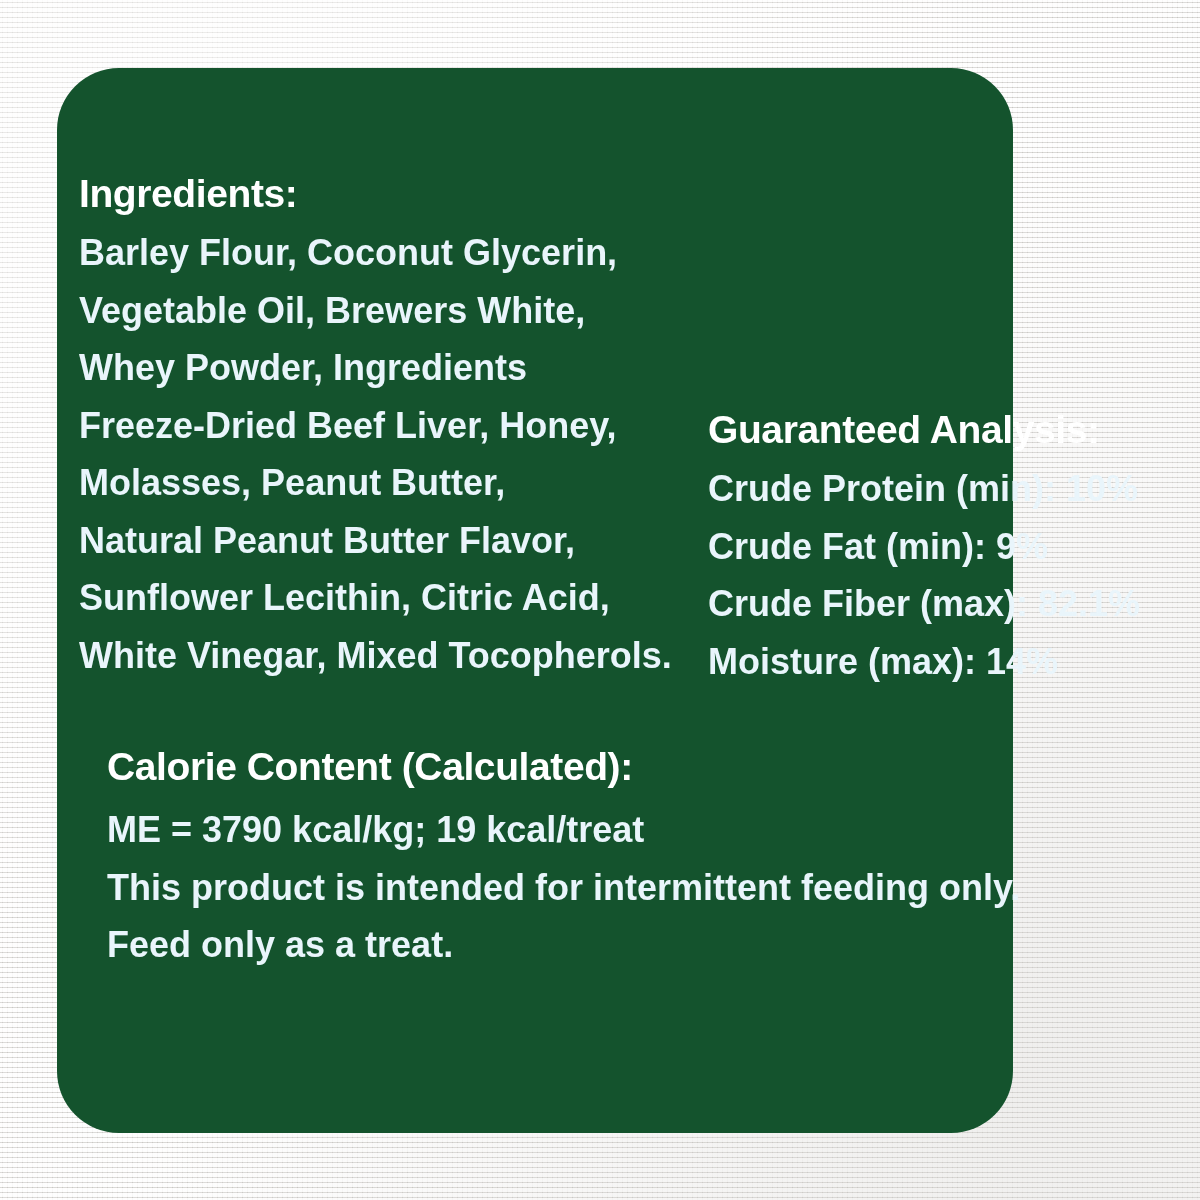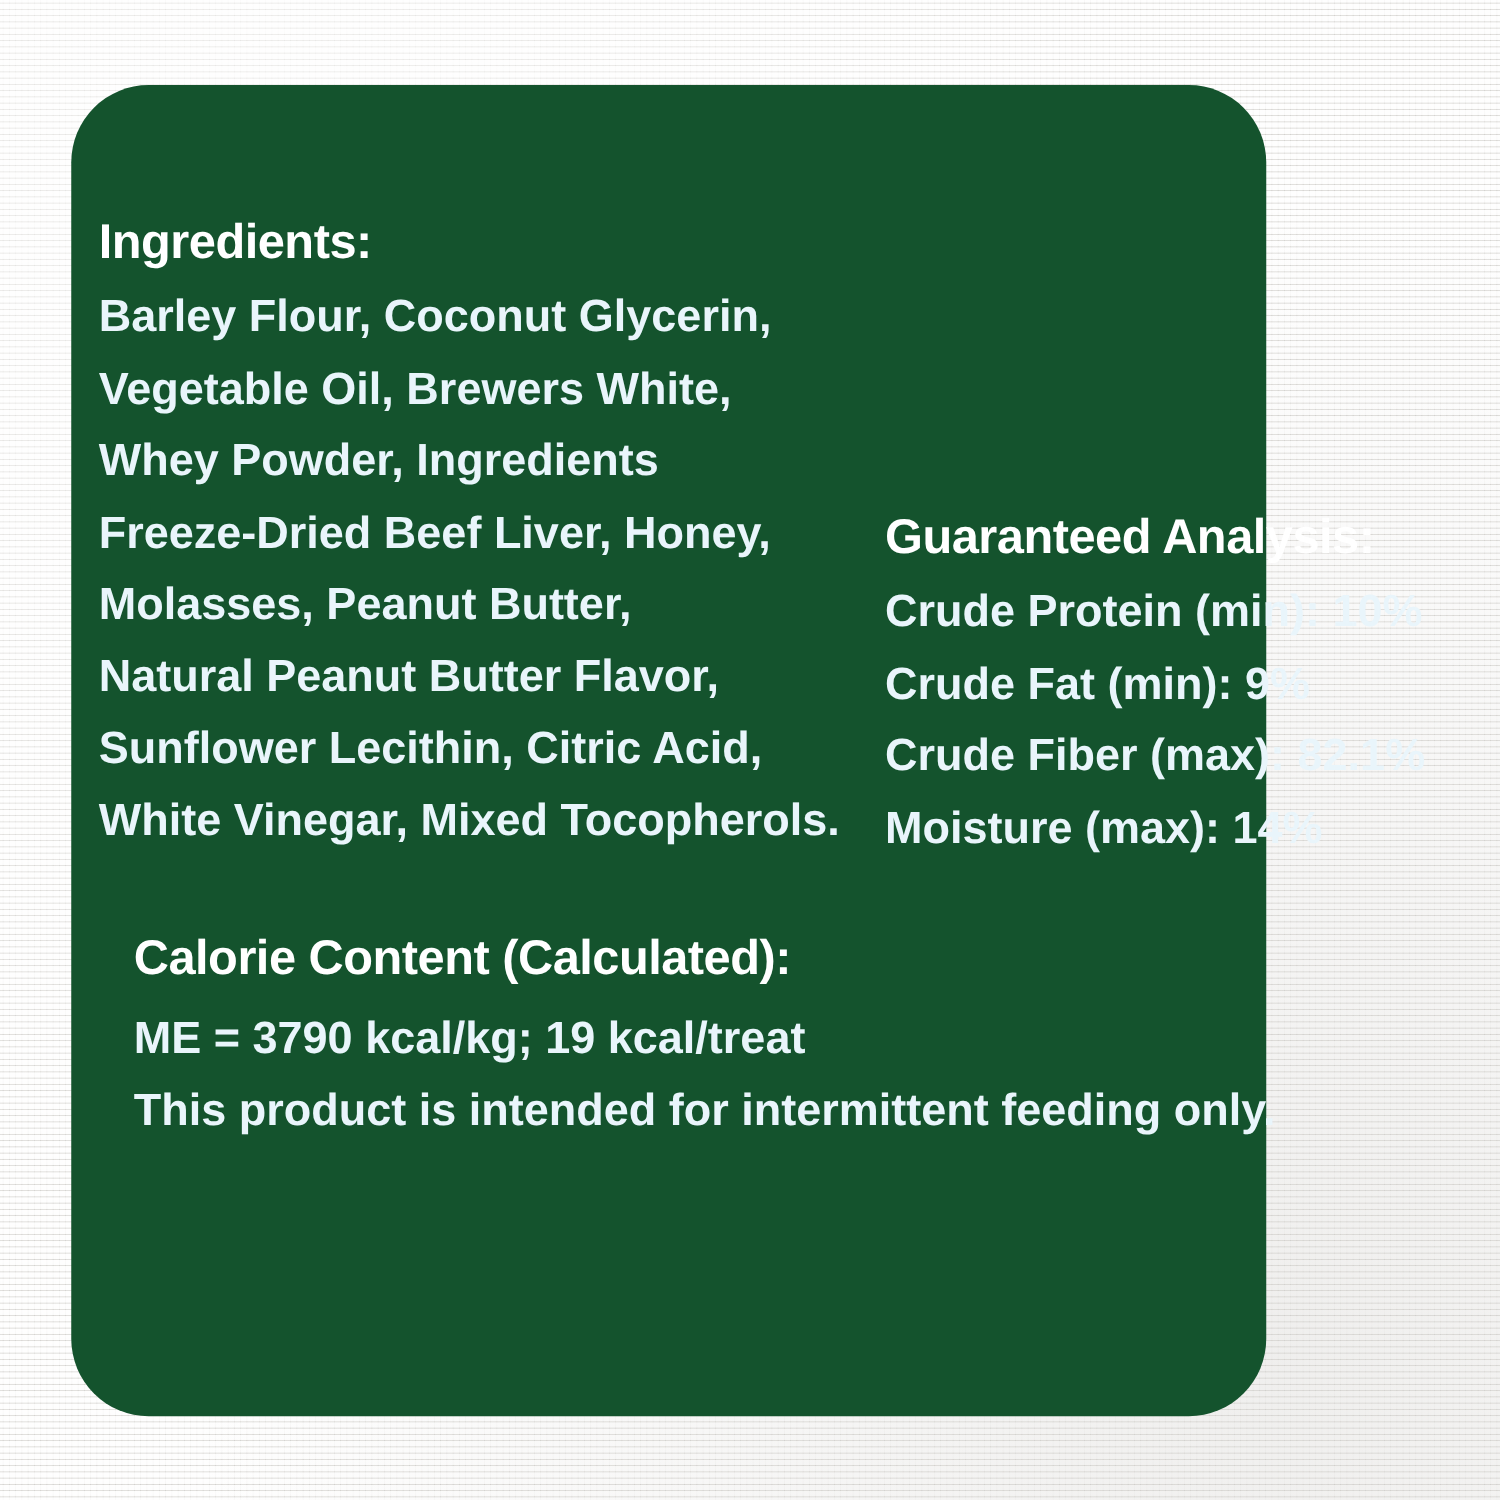--- a/index.html
+++ b/index.html
@@ -141,15 +141,16 @@
     <p class="bodyline">Crude Protein (min): 10%</p>
     <p class="bodyline">Crude Fat (min): 9%</p>
     <p class="bodyline">Crude Fiber (max): 82.1%</p>
     <p class="bodyline">Moisture (max): 14%</p>
   </section>
 
   <section id="calorie-block">
     <h2 id="calorie-heading" class="heading">Calorie Content (Calculated):</h2>
     <p class="bodyline">ME = 3790 kcal/kg; 19 kcal/treat</p>
     <p class="bodyline">This product is intended for intermittent feeding only.</p>
+    <p class="bodyline">Feed only as a treat.</p>
   </section>
 
 </div>
 
 </body></html>

